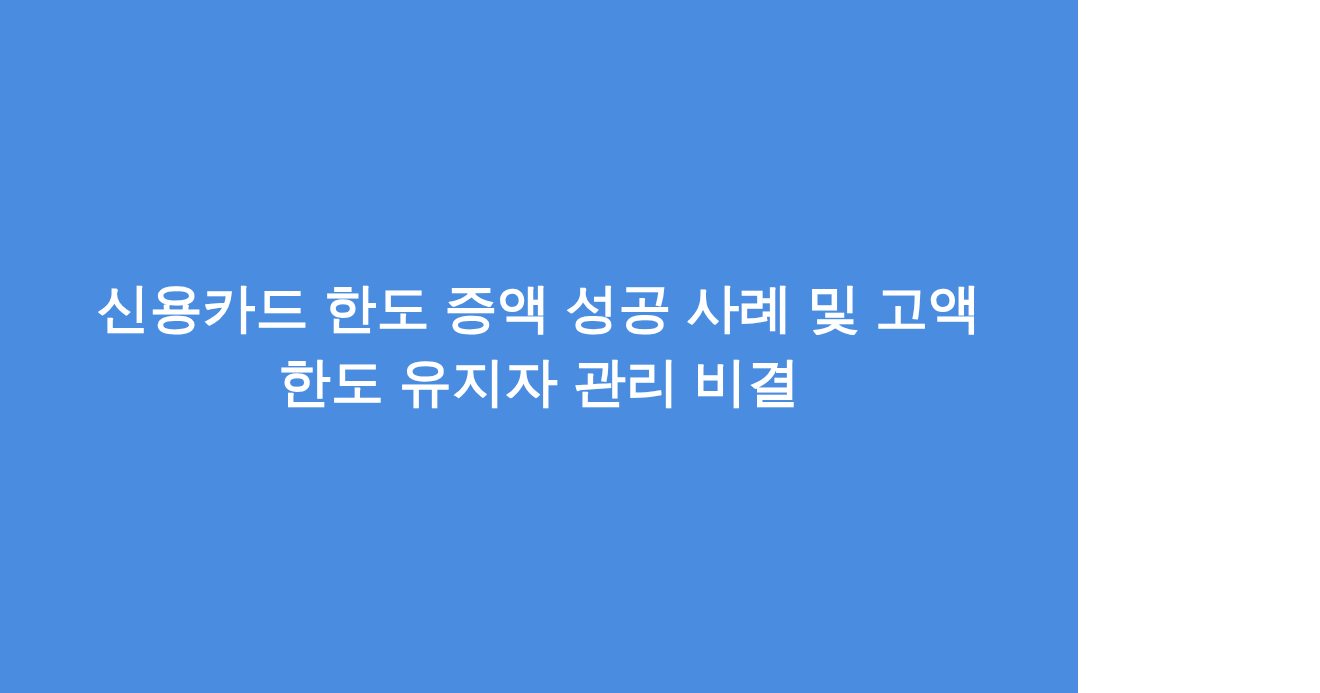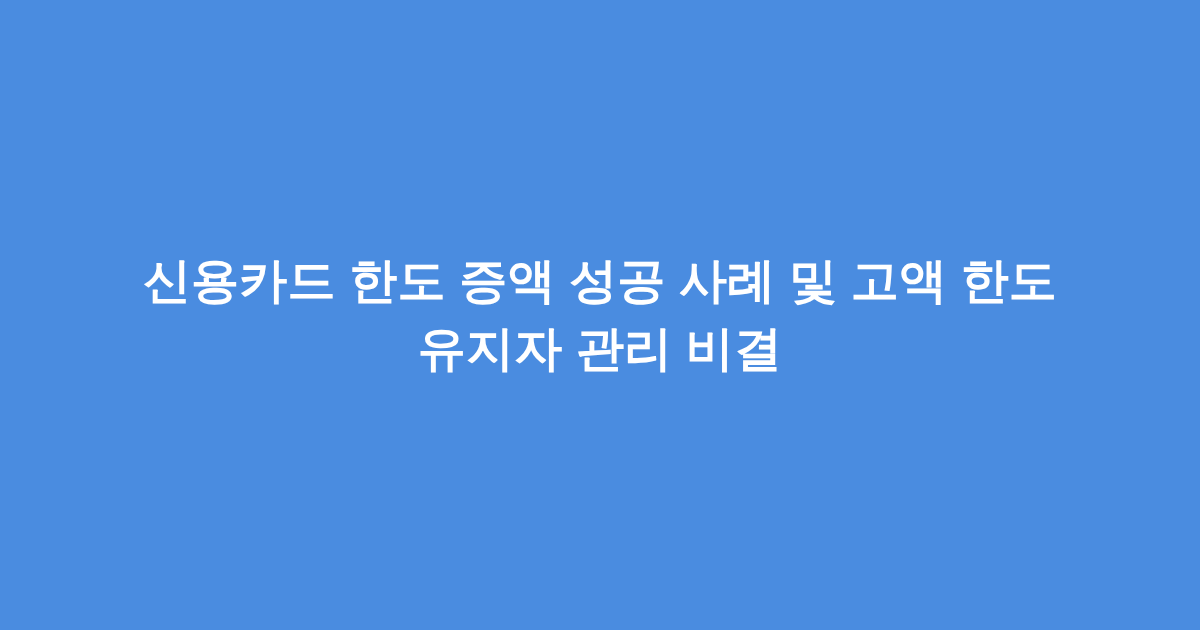--- a/index.html
+++ b/index.html
@@ -11,21 +11,21 @@
   body {
     width: 1200px;
     height: 630px;
     overflow: hidden;
     font-family: "Liberation Sans", "DejaVu Sans", sans-serif;
   }
 
   .og-card {
     position: relative;
     box-sizing: border-box;
-    width: 1200px;
+    width: 980px;
     height: 630px;
     background-color: #4a8ce0;
     display: flex;
     align-items: center;
     justify-content: center;
     padding: 0 64px;
   }
 
   .title-block {
     width: 100%;

